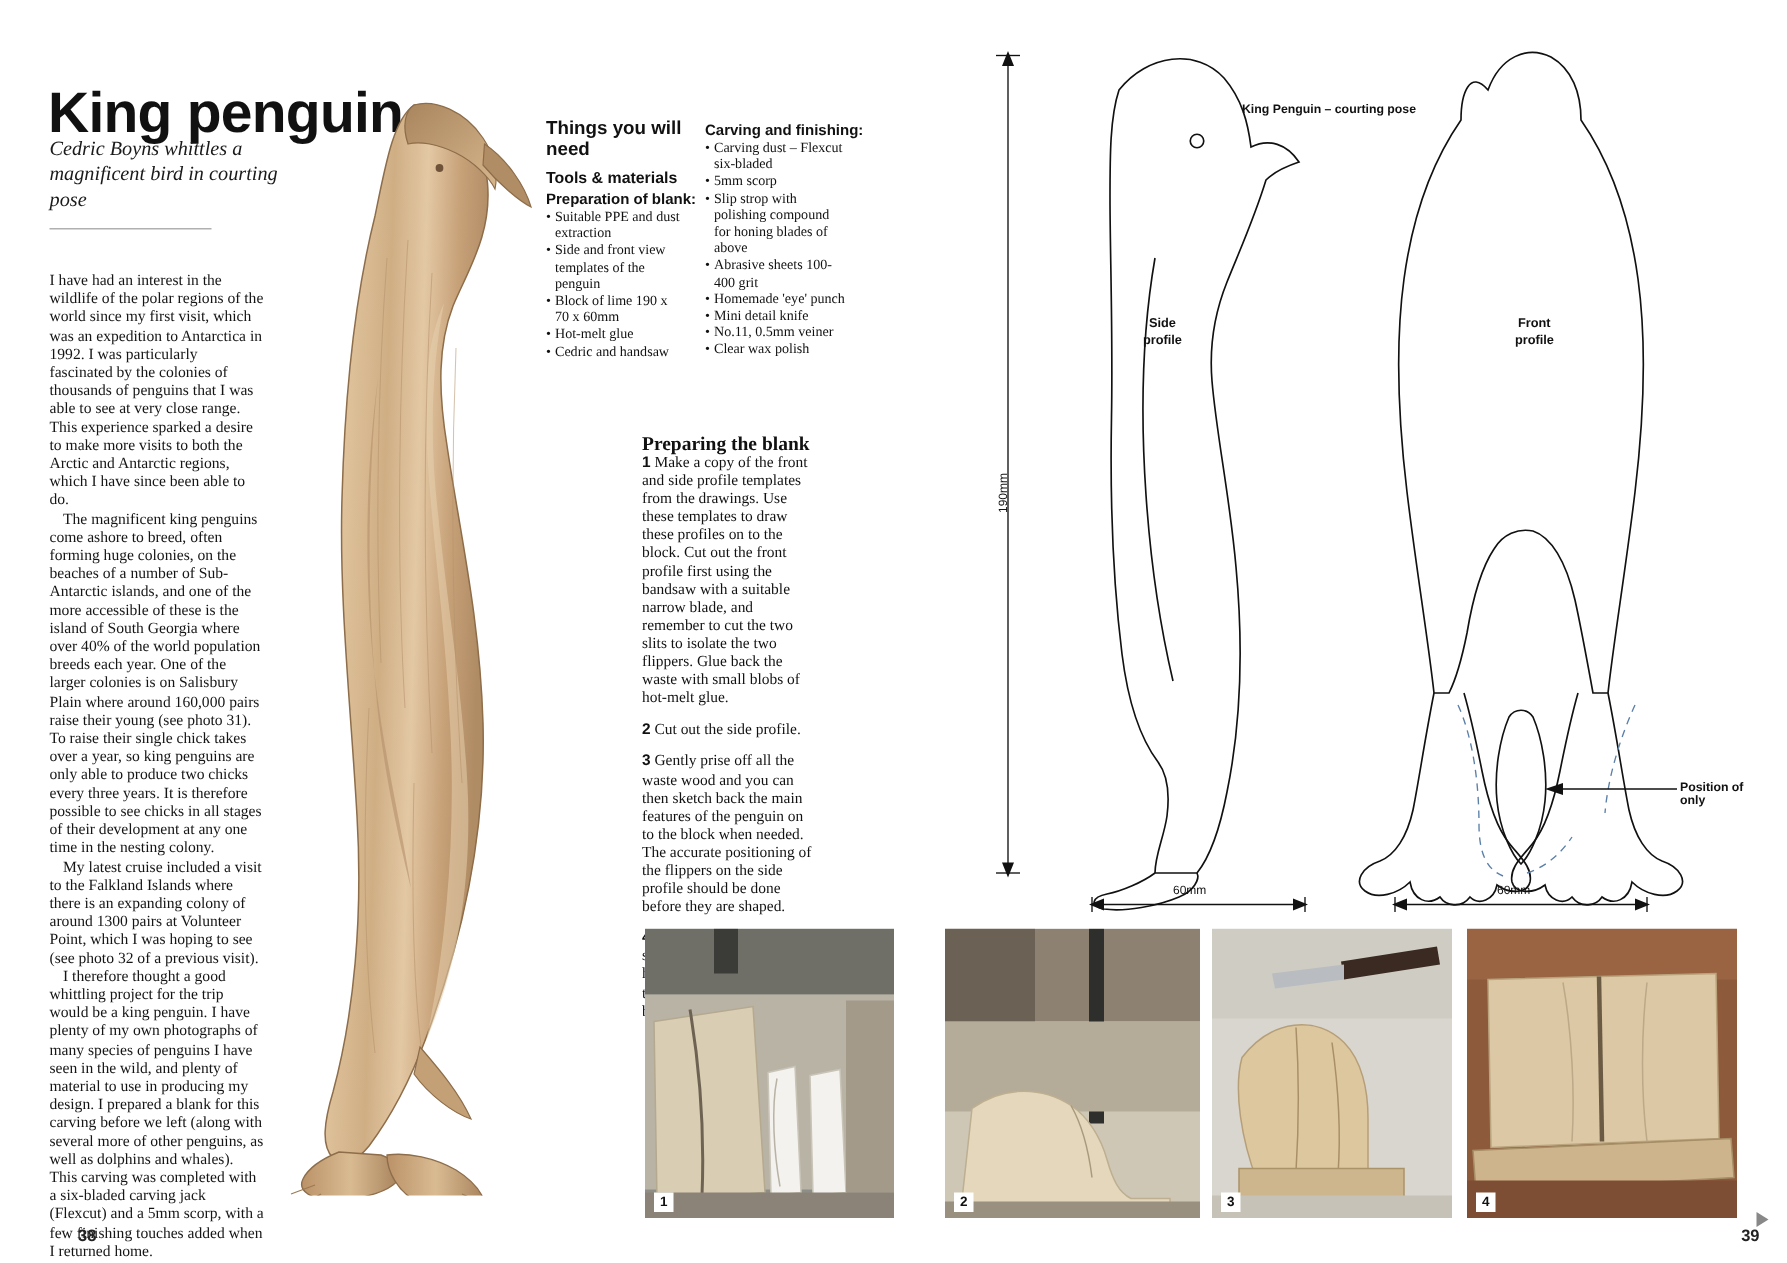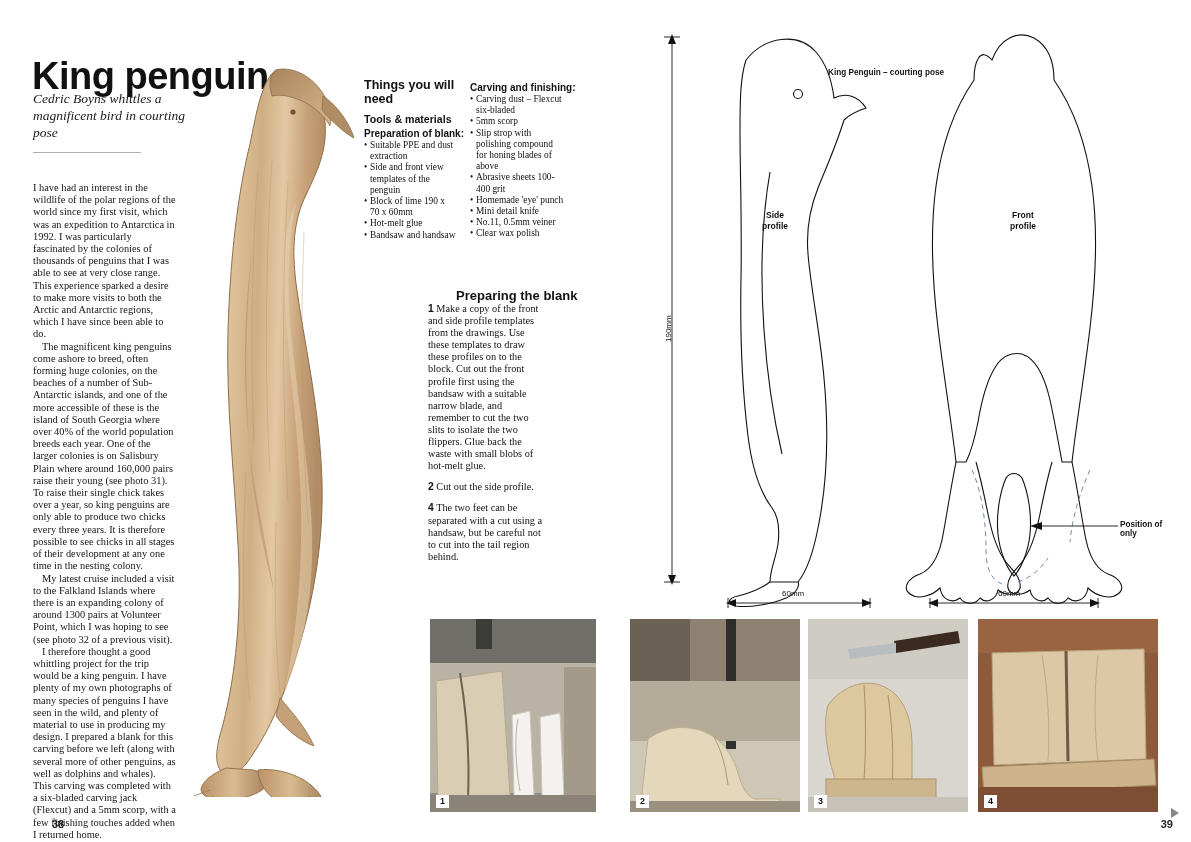--- a/index.html
+++ b/index.html
@@ -104,24 +104,23 @@
   }
   #needs-left { left: 364px; top: 140px; width: 92px; }
   #needs-left .sub-head { position: absolute; top: -12px; left: 0; white-space: nowrap; }
   #needs-right { left: 470px; top: 94px; width: 95px; }
   #needs-right .sub-head { position: absolute; top: -12px; left: 0; white-space: nowrap; }
 
   
   .prep-head {
     position: absolute;
     left: 428px; top: 288px;
-    font-family: Liberation Sans, sans-serif;
+    font-family: Liberation Serif, serif;
     font-weight: bold;
     font-size: 13px;
-    margin-left: 28px;
   }
   .prep-body {
     position: absolute;
     left: 428px; top: 303px;
     width: 132px;
     font-size: 10.3px;
     line-height: 12.1px;
   }
   .prep-body p { margin: 0 16px 9px 0; }
   .prep-body b { font-family: "Liberation Sans", sans-serif; font-size: 10.3px; }
@@ -276,21 +275,21 @@
   <div class="tywn-head">Things you will need</div>
   <div class="tm-head">Tools &amp; materials</div>
 
   <div class="list-col" id="needs-left">
     <div class="sub-head">Preparation of blank:</div>
     <ul>
       <li>Suitable PPE and dust extraction</li>
       <li>Side and front view templates of the penguin</li>
       <li>Block of lime 190 x 70 x 60mm</li>
       <li>Hot-melt glue</li>
-      <li>Bandsaw and handsaw</li>
+      <li>Cedric and handsaw</li>
     </ul>
   </div>
 
   <div class="list-col" id="needs-right">
     <div class="sub-head">Carving and finishing:</div>
     <ul>
       <li>Carving dust – Flexcut six-bladed</li>
       <li>5mm scorp</li>
       <li>Slip strop with polishing compound for honing blades of above</li>
       <li>Abrasive sheets 100-400 grit</li>
@@ -298,20 +297,21 @@
       <li>Mini detail knife</li>
       <li>No.11, 0.5mm veiner</li>
       <li>Clear wax polish</li>
     </ul>
   </div>
 
   <div class="prep-head">Preparing the blank</div>
   <div class="prep-body">
     <p><b>1</b> <span>Make a copy of the front and side profile templates from the drawings. Use these templates to draw these profiles on to the block. Cut out the front profile first using the bandsaw with a suitable narrow blade, and remember to cut the two slits to isolate the two flippers. Glue back the waste with small blobs of hot-melt glue.</span></p>
     <p><b>2</b> <span>Cut out the side profile.</span></p>
+    <p><b>3</b> <span>Gently prise off all the waste wood and you can then sketch back the main features of the penguin on to the block when needed. The accurate positioning of the flippers on the side profile should be done before they are shaped.</span></p>
     <p><b>4</b> <span>The two feet can be separated with a cut using a handsaw, but be careful not to cut into the tail region behind.</span></p>
   </div>
 
   <div class="draw-area">
     <svg width="560" height="590" viewBox="0 0 560 590">
 
       <g stroke="#111" stroke-width="0.9" fill="none">
         <line x1="52" y1="15" x2="52" y2="560"></line>
         <path d="M48 22 L52 12 L56 22 Z" fill="#111" stroke="none"></path>
         <path d="M48 553 L52 563 L56 553 Z" fill="#111" stroke="none"></path>

